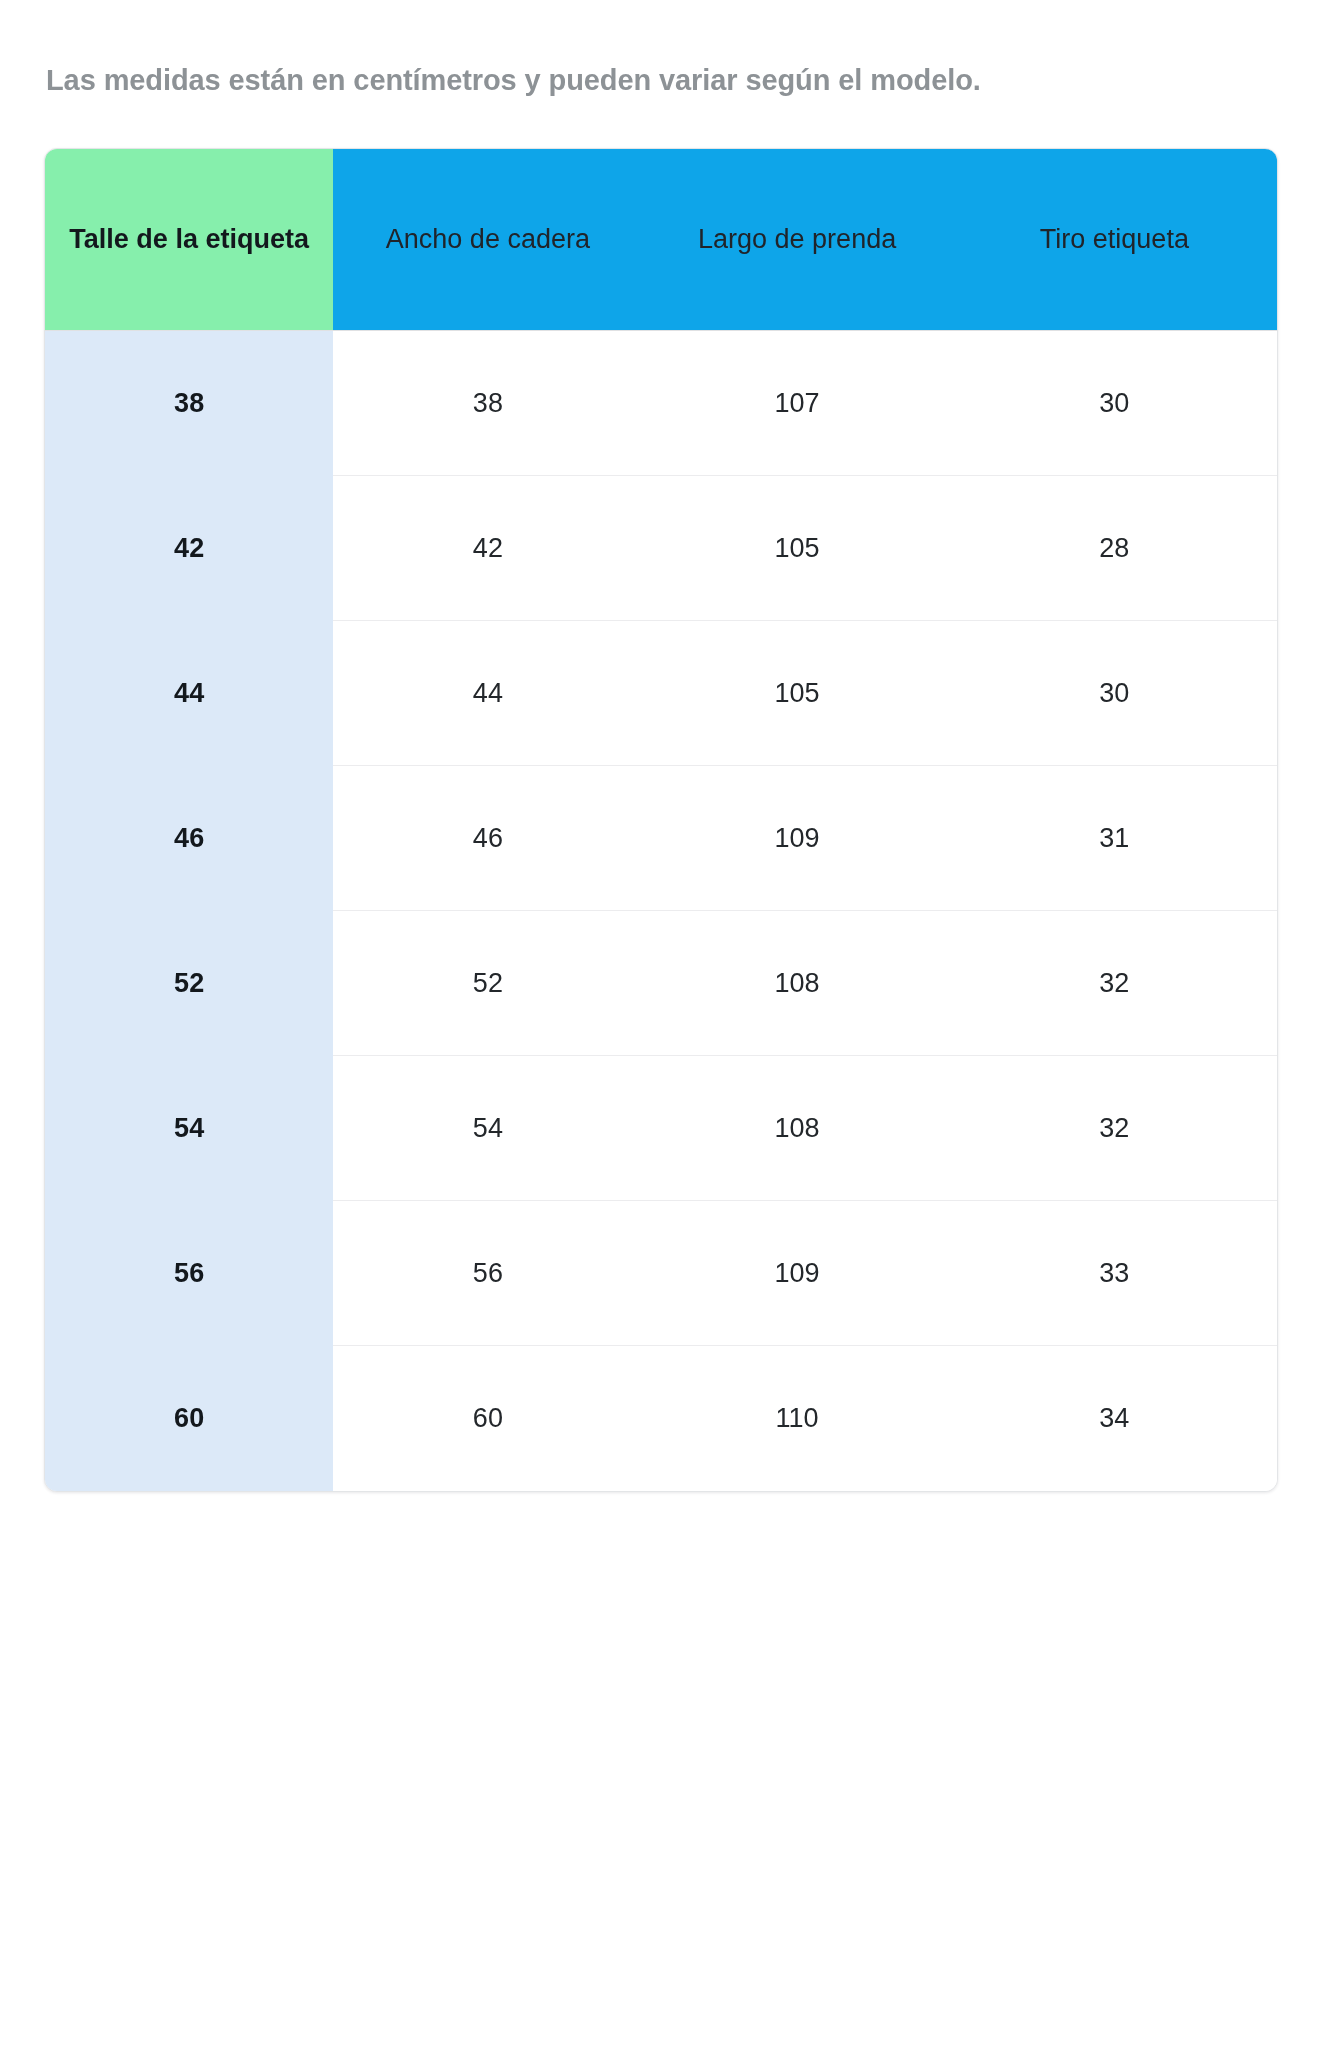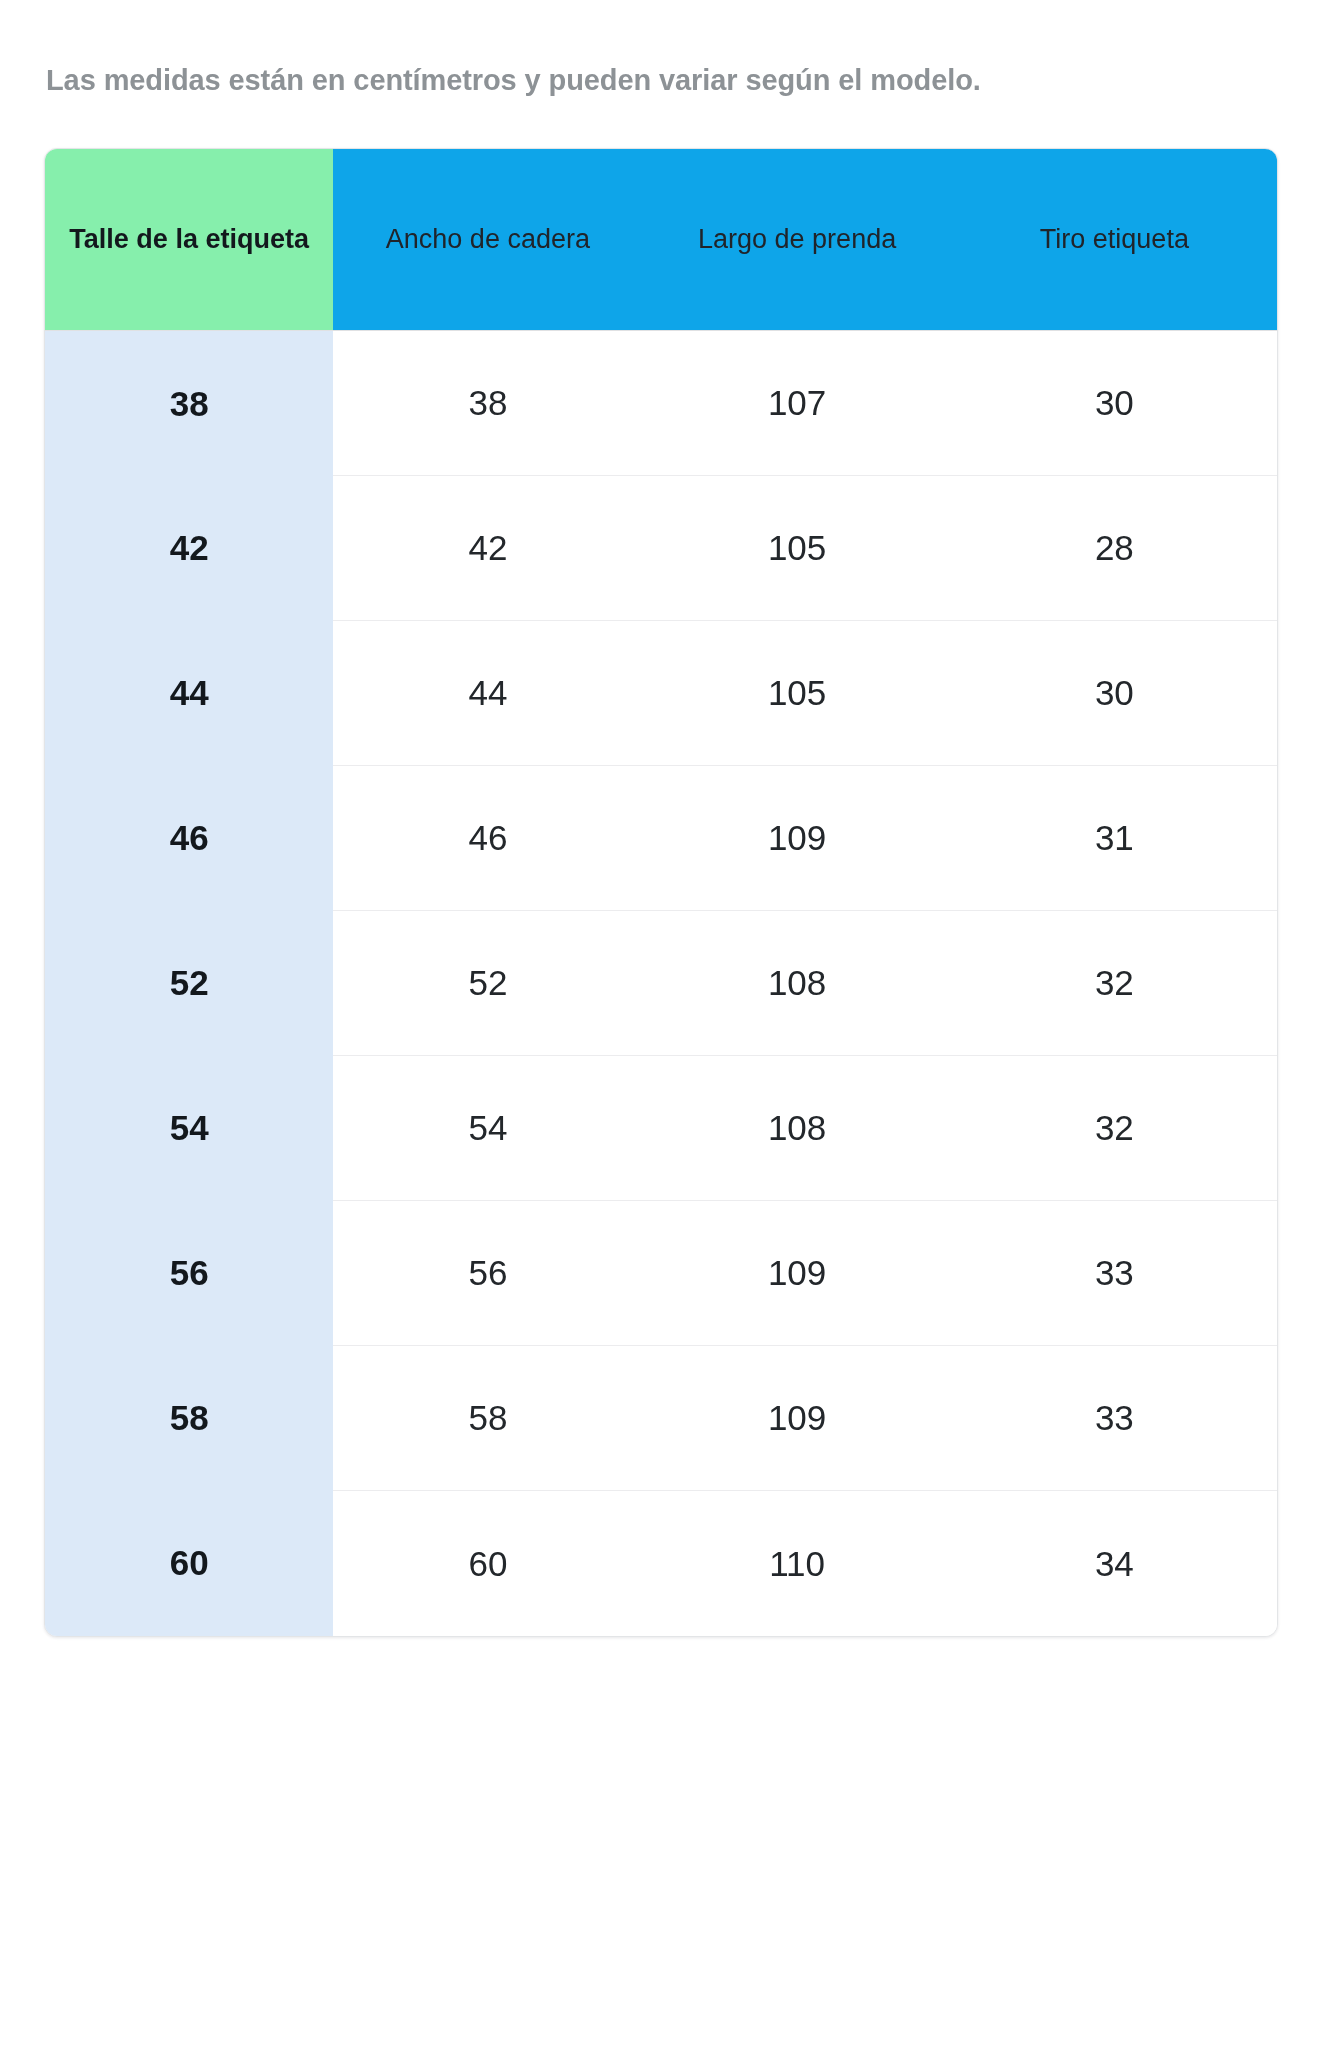--- a/index.html
+++ b/index.html
@@ -81,21 +81,21 @@
 
   thead th.label-head {
     background: #86efac;
     font-weight: 700;
     color: #13181d;
     font-size: 27px;
   }
 
   
   tbody td {
-    font-size: 35px;
+    font-size: 27px;
     line-height: 1.3;
     color: #23272b;
     text-align: center;
     vertical-align: middle;
     height: 145px;
     padding: 10px 14px;
     box-sizing: border-box;
     background: #ffffff;
     border-top: 1px solid #ececee;
     border-bottom: none;
@@ -175,26 +175,20 @@
             <td>108</td>
             <td>32</td>
           </tr>
           <tr>
             <td class="label-cell">56</td>
             <td>56</td>
             <td>109</td>
             <td>33</td>
           </tr>
           <tr>
-            <td class="label-cell">58</td>
-            <td>58</td>
-            <td>109</td>
-            <td>33</td>
-          </tr>
-          <tr>
             <td class="label-cell">60</td>
             <td>60</td>
             <td>110</td>
             <td>34</td>
           </tr>
         </tbody>
     </table>
   </div>
 
 </div>

